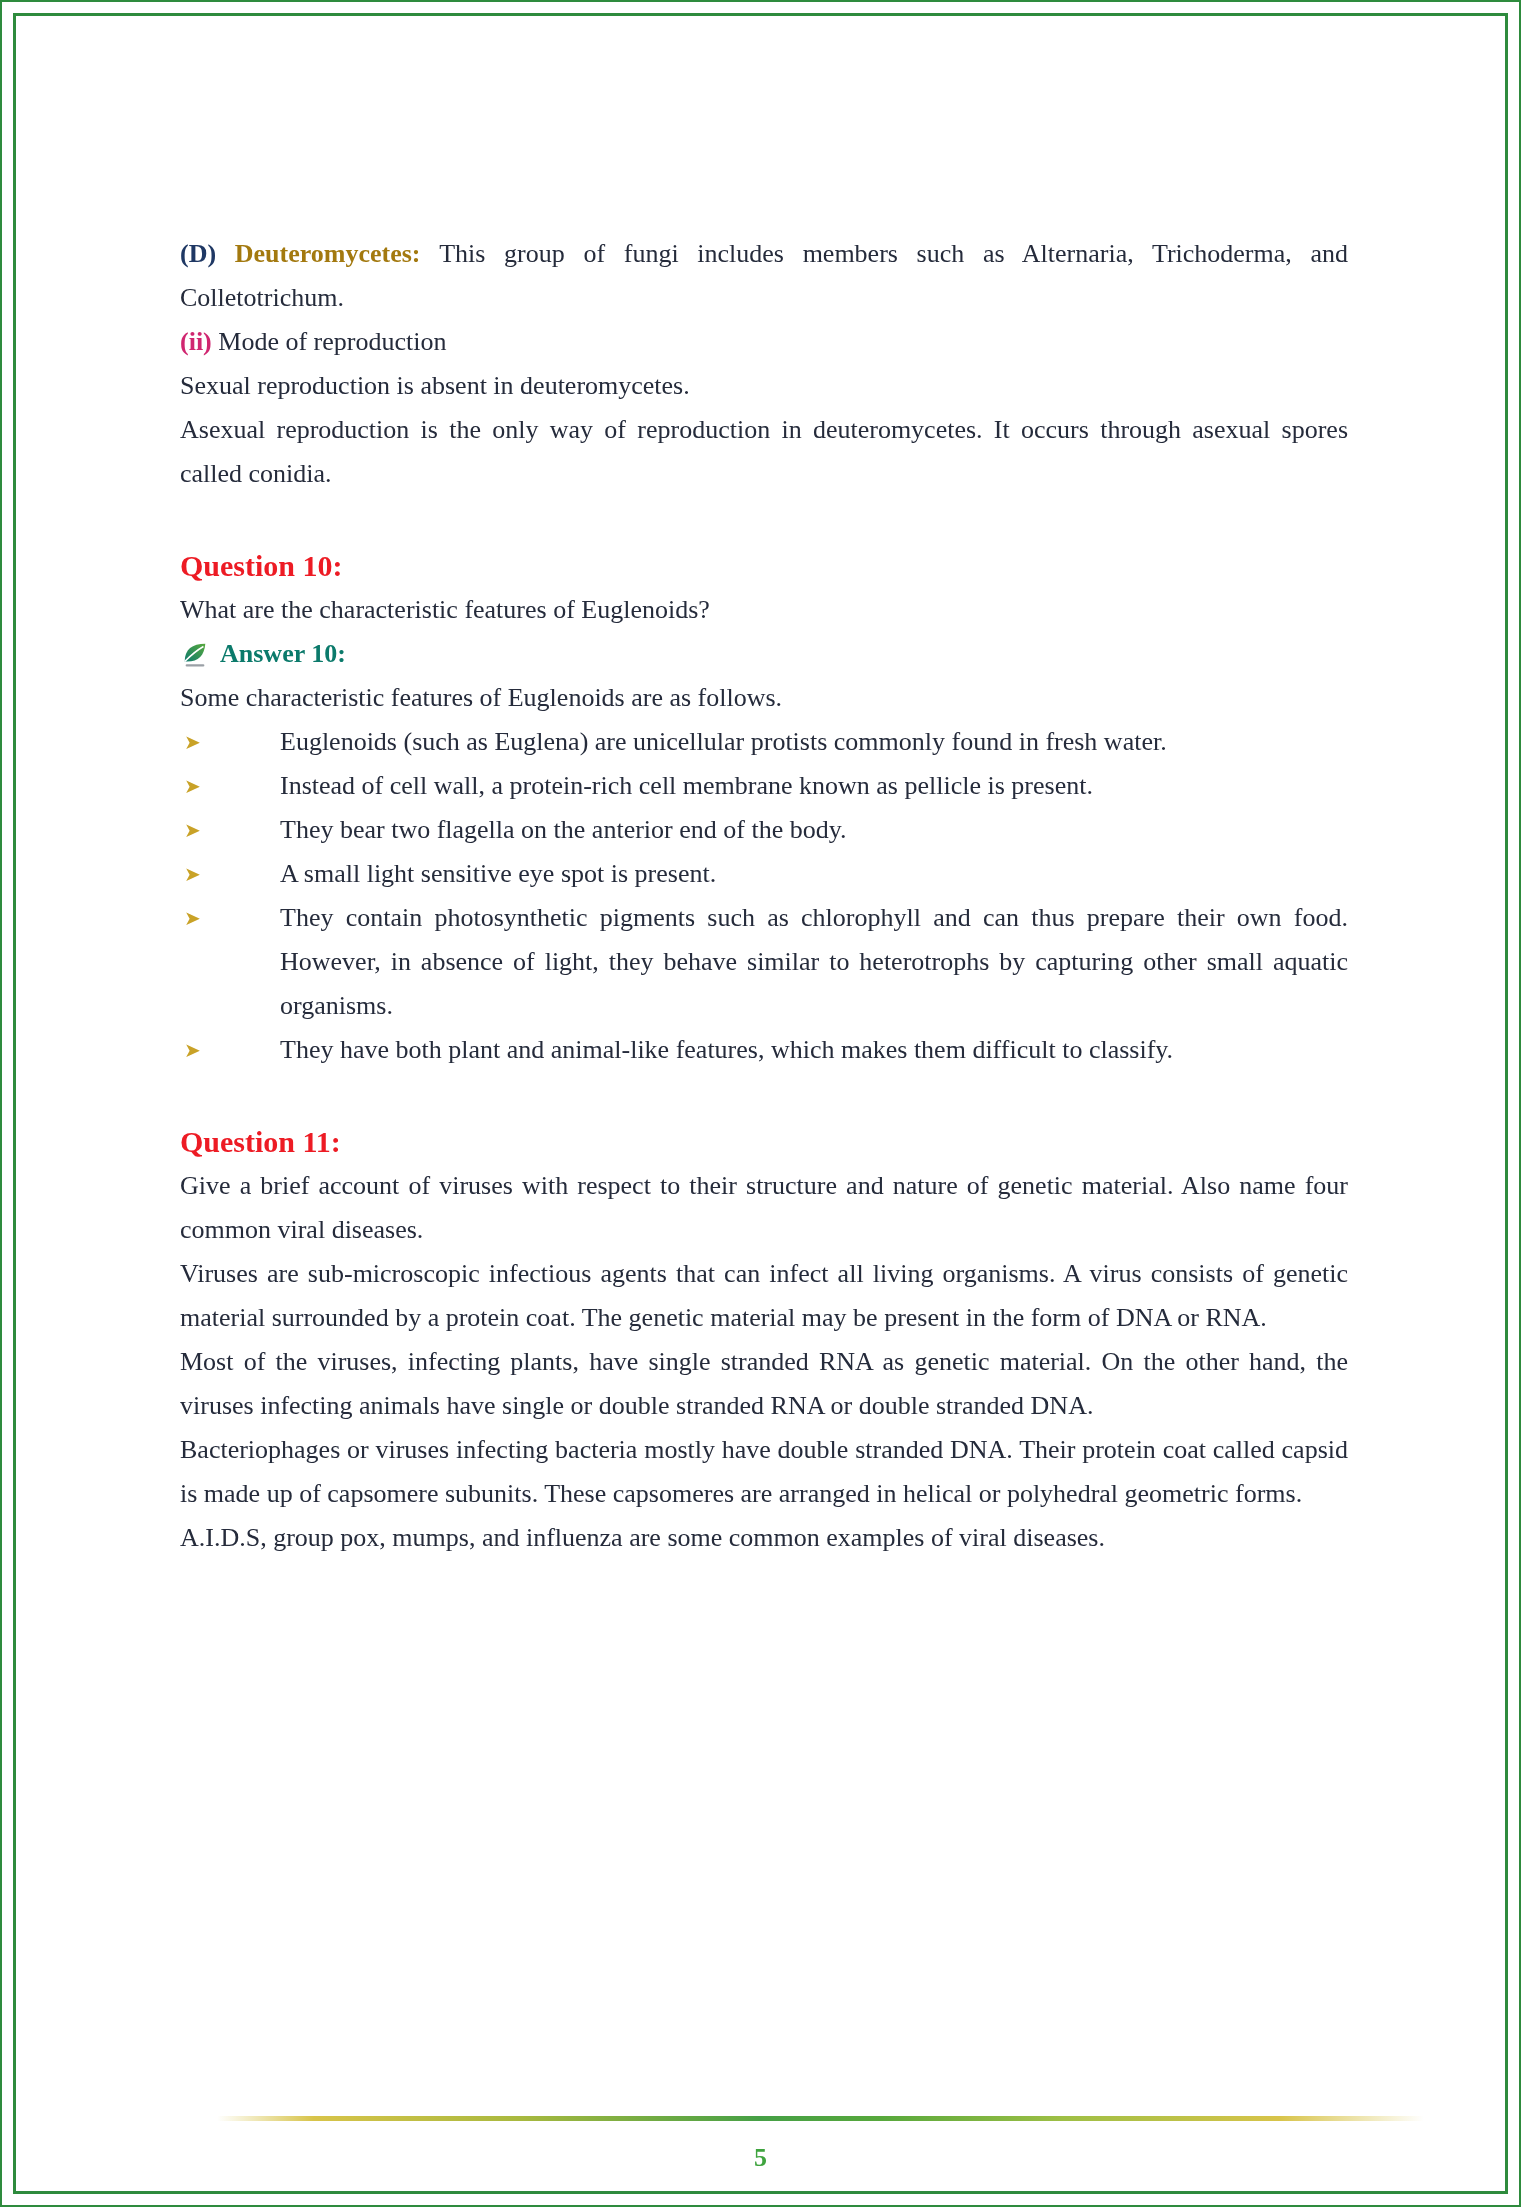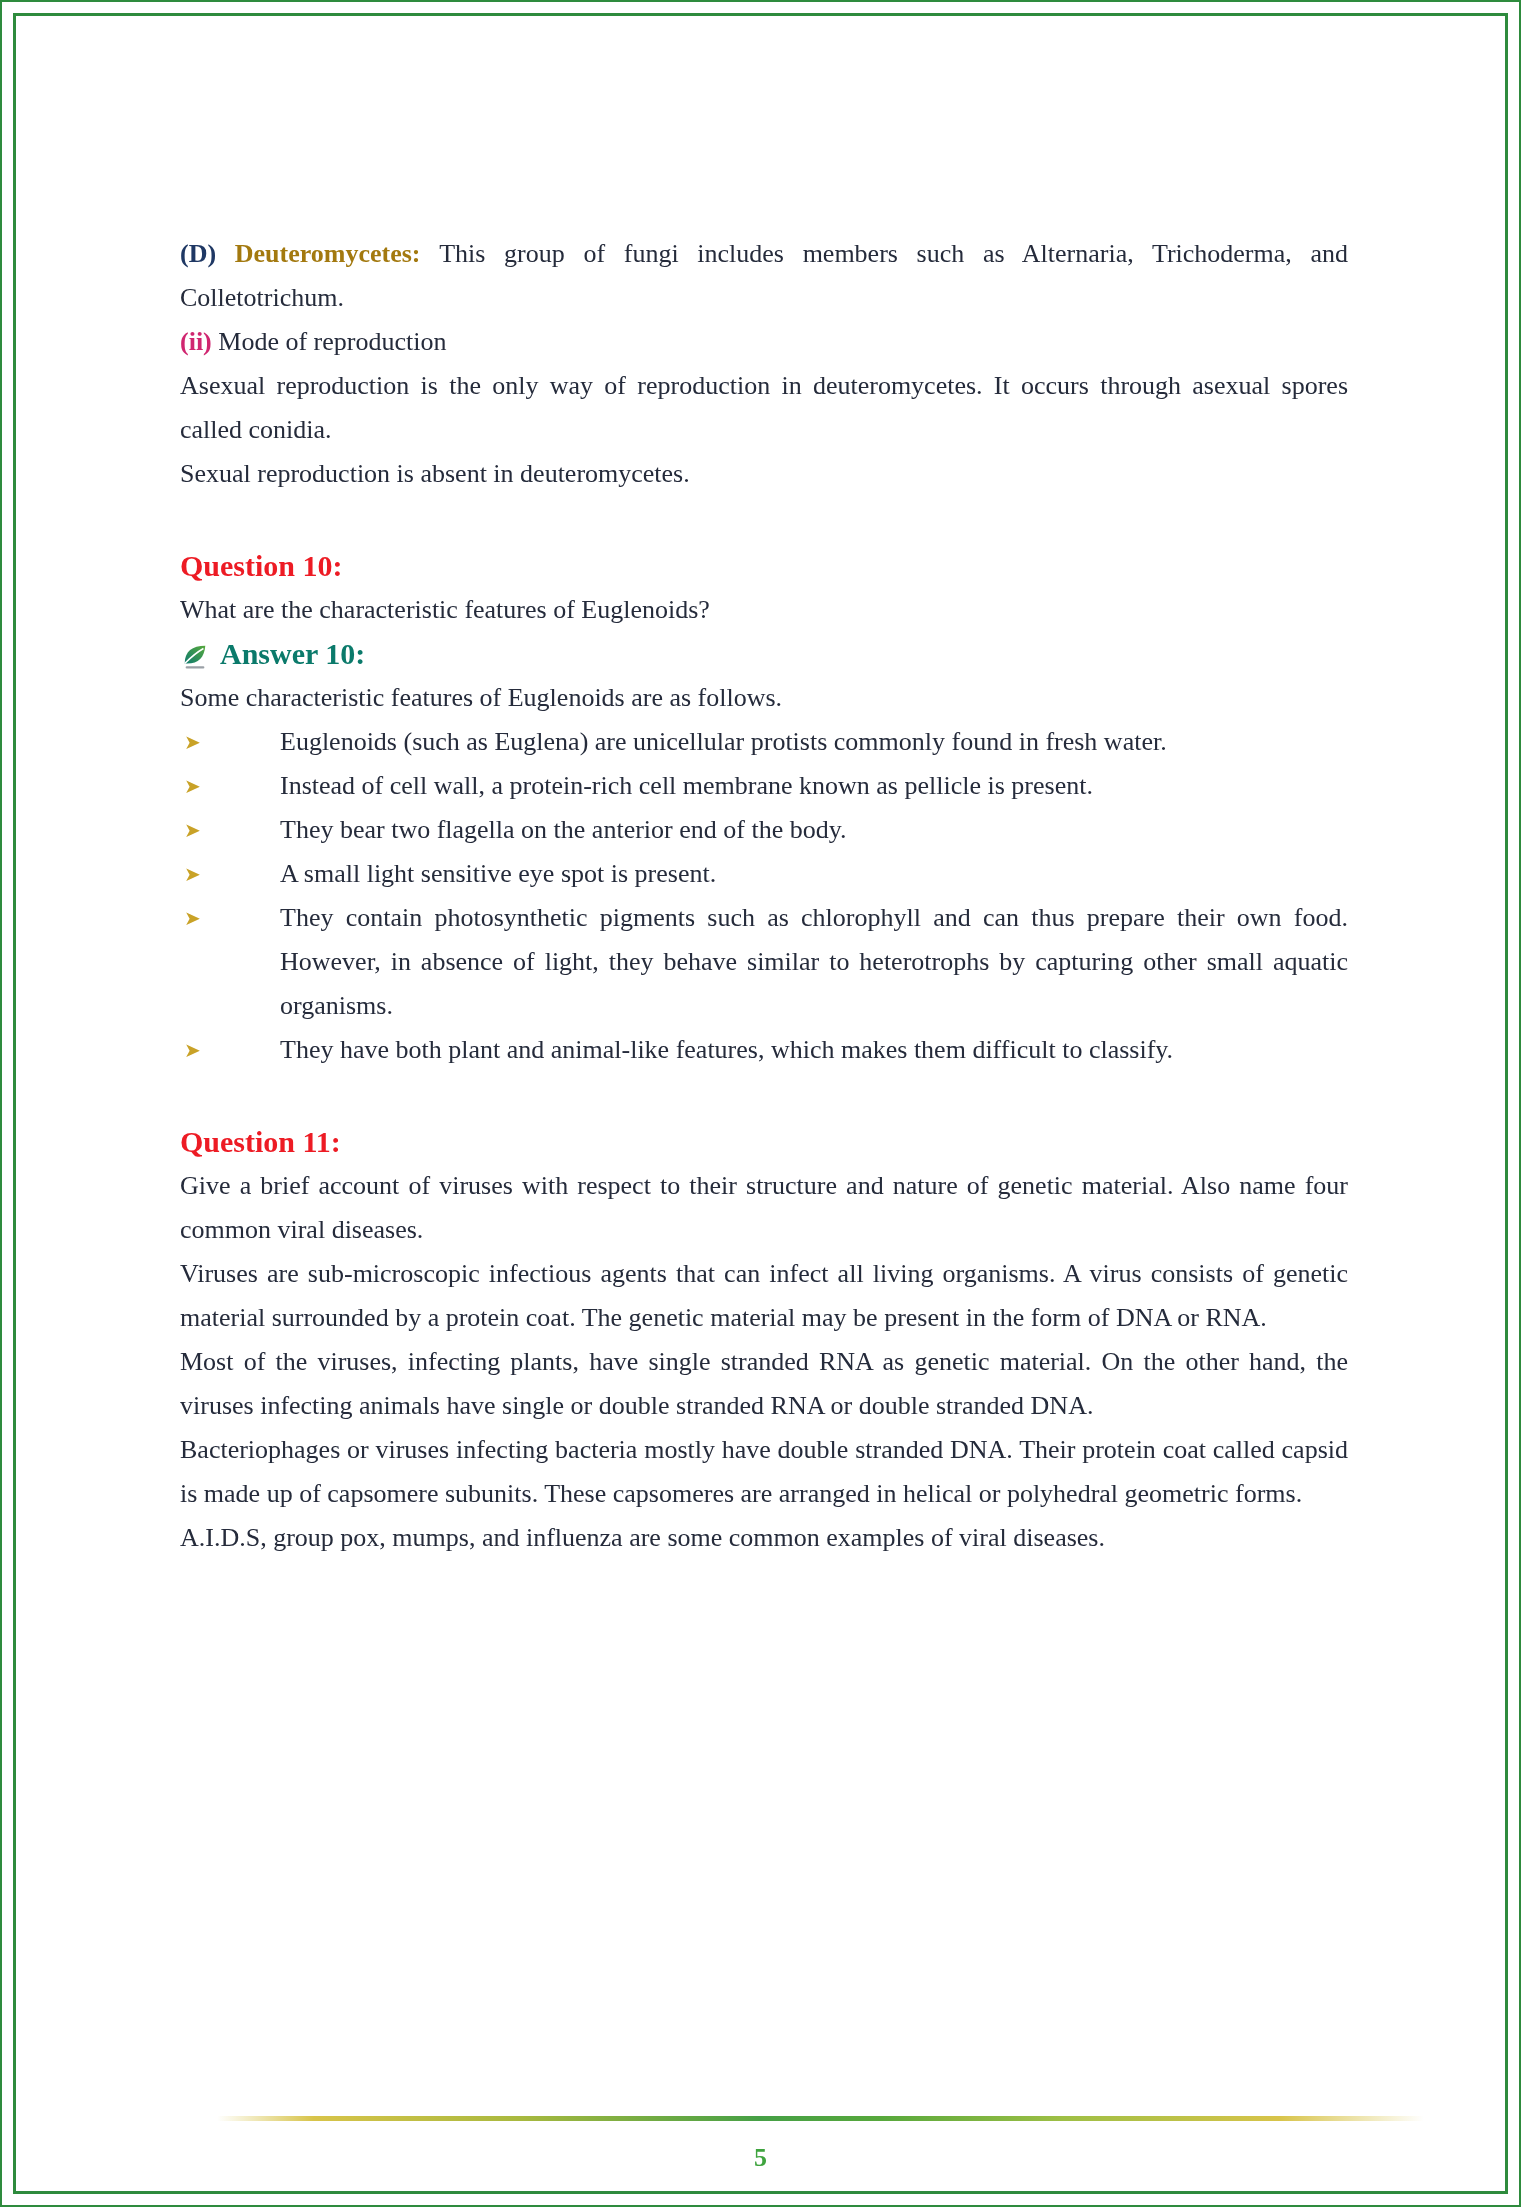--- a/index.html
+++ b/index.html
@@ -28,21 +28,21 @@
   .s-dn{font-weight:700;color:var(--label-navy,#1f3864);}
   .s-gold{font-weight:700;color:var(--heading-gold,#a3790f);}
   .s-i{}
   .s-lb{font-weight:700;color:var(--label-blue,#5a5fc0);}
   .s-lp{font-weight:700;color:var(--label-pink,#d02670);}
   .question-heading{
     margin:0;font-size:30px;line-height:44px;
     color:var(--question-red,#ed1b24);font-weight:700;
   }
   .answer-heading{
-    margin:0;font-size:30px;line-height:44px;
+    margin:0;font-size:26px;line-height:44px;
     color:var(--answer-teal,#0b7a6b);font-weight:700;
     display:flex;align-items:center;gap:10px;
   }
   .answer-icon{width:30px;height:30px;flex:0 0 auto;display:inline-block;}
   .bullet-list{}
   .bullet-item{display:flex;}
   .bullet-marker{
     flex:0 0 100px;
     color:var(--bullet-gold,#c9a227);
     font-family:"DejaVu Sans","Liberation Sans",sans-serif;
@@ -72,22 +72,22 @@
   }
 </style>
 </head>
 <body>
 
 <div class="page">
   <div class="frame"></div>
   <div class="content" id="doc-blocks">
       <p class="para just"><span class="s-dn">(D) </span><span class="s-gold">Deuteromycetes: </span><span>This group of fungi includes members such as </span><span class="s-i">Alternaria, Trichoderma</span><span>, and </span><span class="s-i">Colletotrichum.</span></p>
       <p class="para"><span class="s-lp">(ii) </span><span>Mode of reproduction</span></p>
+      <p class="para"><span>Sexual reproduction is absent in deuteromycetes.</span></p>
       <p class="para just"><span>Asexual reproduction is the only way of reproduction in deuteromycetes. It occurs through asexual spores called conidia.</span></p>
-      <p class="para"><span>Sexual reproduction is absent in deuteromycetes.</span></p>
       <div class="spacer" style="height: 48px;"></div>
       <h3 class="question-heading">Question 10:</h3>
       <p class="para"><span>What are the characteristic features of Euglenoids?</span></p>
       <h3 class="answer-heading">
         <span class="answer-icon"><svg viewBox="0 0 32 32" width="30" height="30">
             <defs>
               <linearGradient id="lg0" x1="0" y1="1" x2="1" y2="0">
                 <stop offset="0" stop-color="#0e7a6e"></stop>
                 <stop offset="1" stop-color="#58a93c"></stop>
               </linearGradient>

